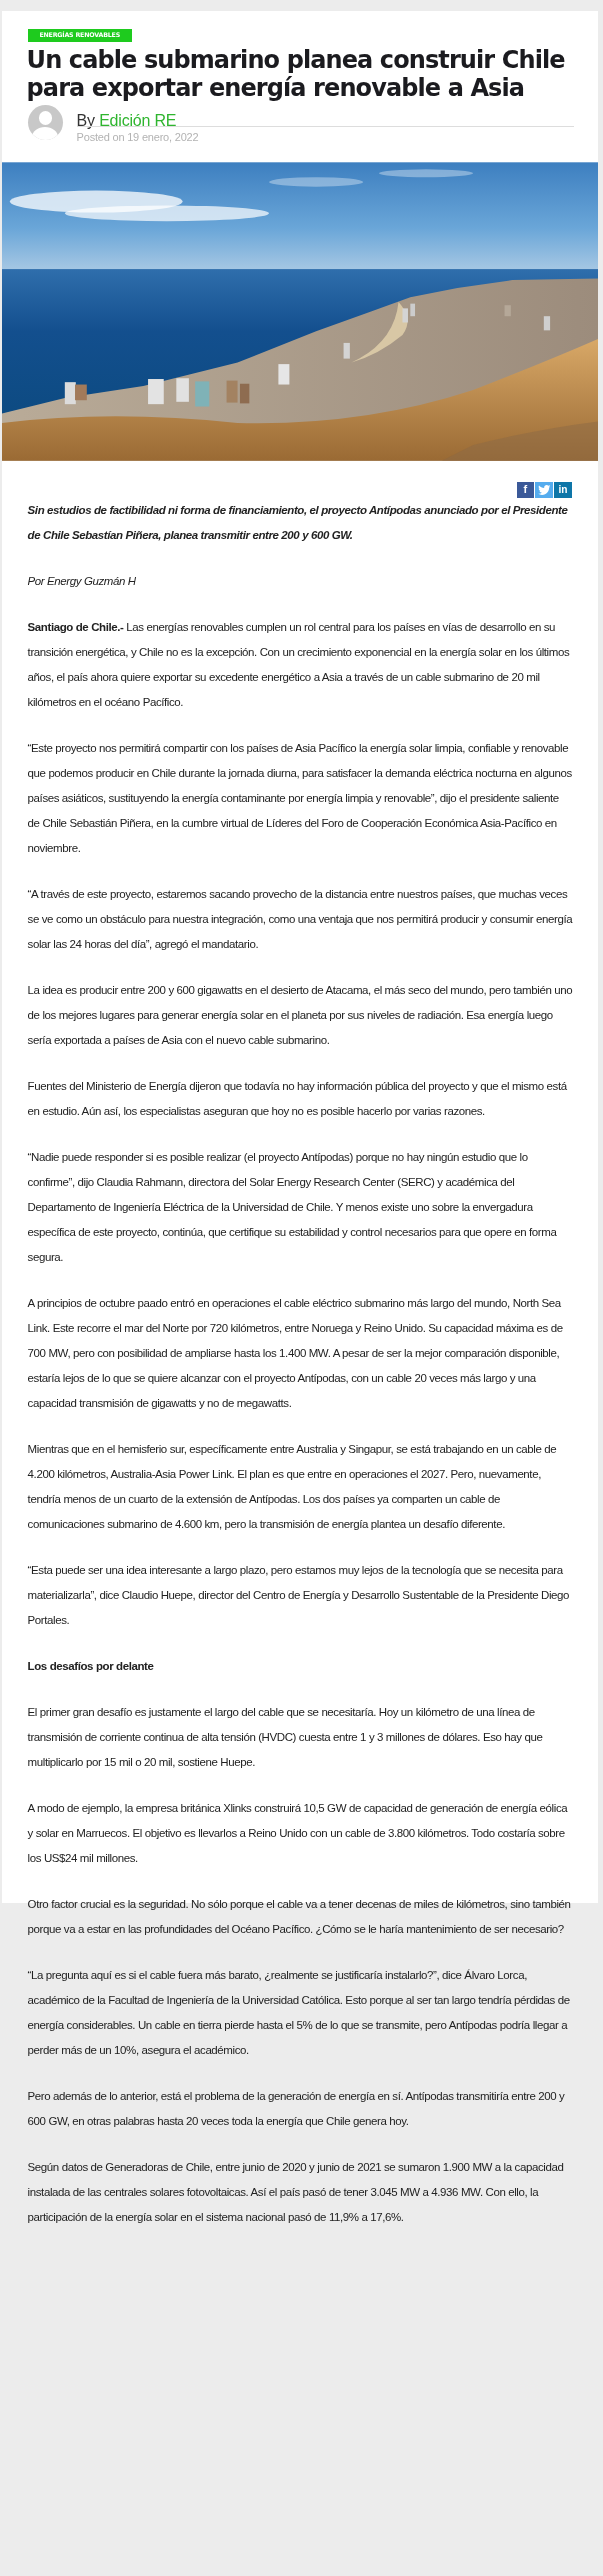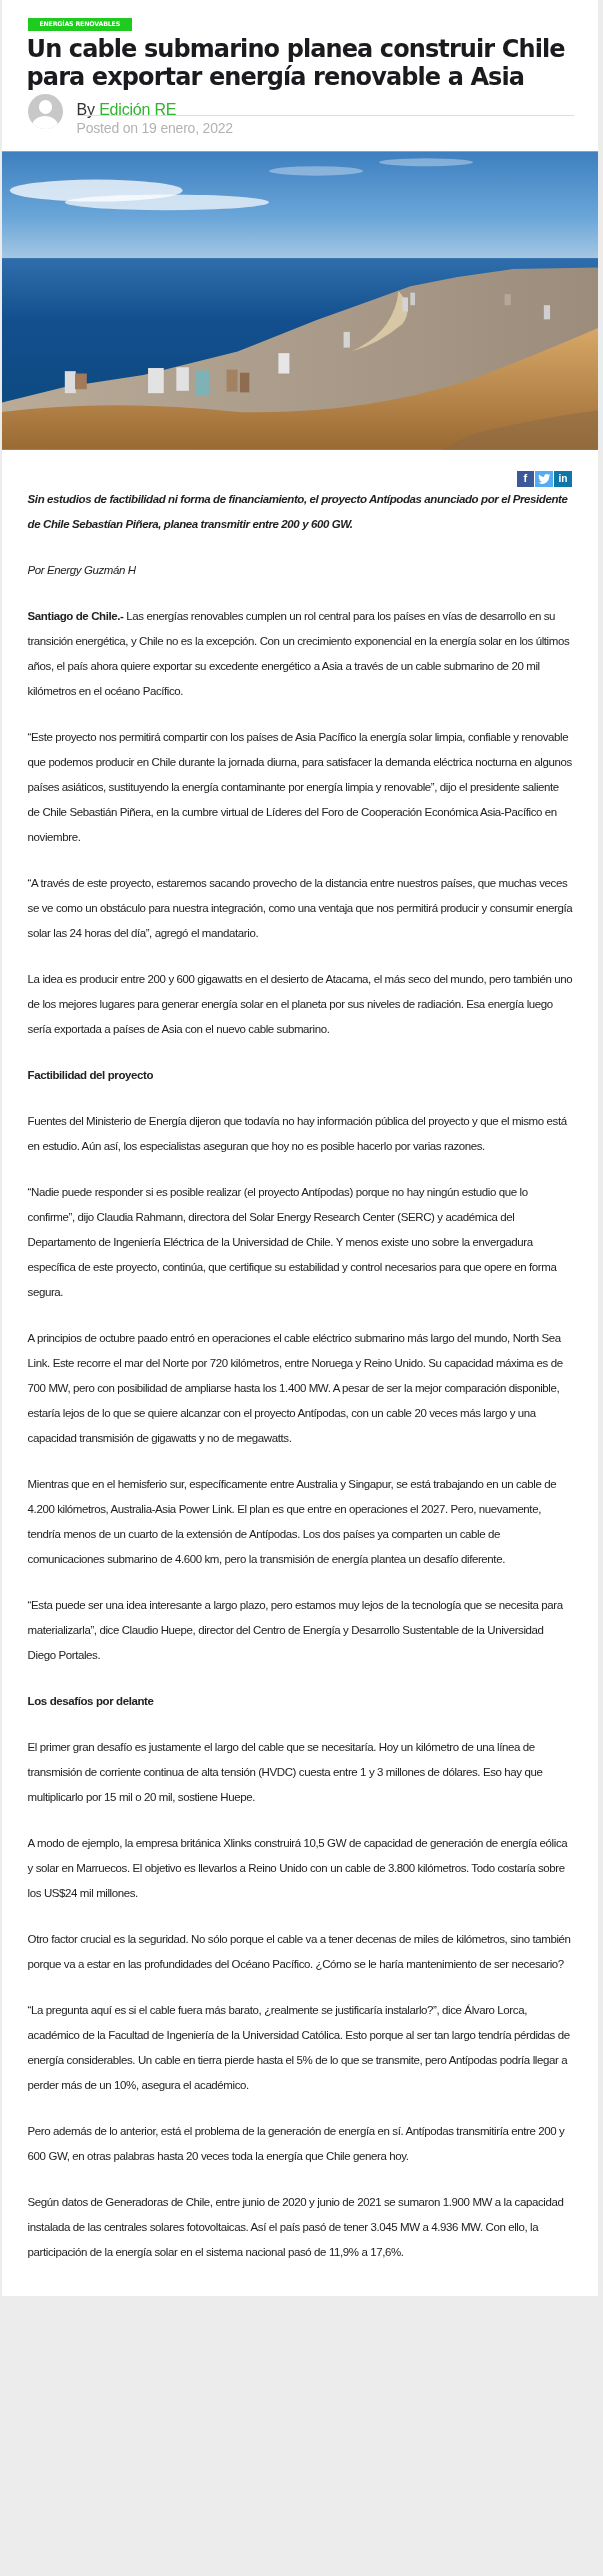--- a/index.html
+++ b/index.html
@@ -6,23 +6,23 @@
   body {
     width: 603px;
     height: 2576px;
     background: #ececec;
     font-family: "Liberation Sans", sans-serif;
     overflow: hidden;
   }
   .page {
     position: absolute;
     left: 1.6px;
-    top: 0;
+    top: 11px;
     width: 596px;
-    height: 2296px;
+    height: 1892px;
     background: #ffffff;
   }
   .category-badge {
     position: absolute;
     left: 26px;
     top: 18px;
     height: 12.6px;
     padding: 0 11.8px;
     background: #1ecb1e;
     color: #ffffff;
@@ -84,21 +84,21 @@
     left: 75px;
     top: 115px;
     width: 497px;
     height: 0.8px;
     background: #dddddd;
   }
   .posted {
     position: absolute;
     left: 75px;
     top: 120px;
-    font-size: 14px;
+    font-size: 11px;
     color: #b3b3b3;
     letter-spacing: -0.2px;
   }
   .hero-image {
     position: absolute;
     left: 0px;
     top: 151px;
     width: 596px;
     height: 299px;
     overflow: hidden;
@@ -222,26 +222,25 @@
     <a class="share-btn li">in</a>
   </div>
 
   <div class="article">
     <p class="lede">Sin estudios de factibilidad ni forma de financiamiento, el proyecto Antípodas anunciado por el Presidente de Chile Sebastían Piñera, planea transmitir entre 200 y 600 GW.</p>
     <p class="byline-text">Por Energy Guzmán H</p>
     <p><b>Santiago de Chile.-</b><span> Las energías renovables cumplen un rol central para los países en vías de desarrollo en su transición energética, y Chile no es la excepción. Con un crecimiento exponencial en la energía solar en los últimos años, el país ahora quiere exportar su excedente energético a Asia a través de un cable submarino de 20 mil kilómetros en el océano Pacífico.</span></p>
     <p>“Este proyecto nos permitirá compartir con los países de Asia Pacífico la energía solar limpia, confiable y renovable que podemos producir en Chile durante la jornada diurna, para satisfacer la demanda eléctrica nocturna en algunos países asiáticos, sustituyendo la energía contaminante por energía limpia y renovable”, dijo el presidente saliente de Chile Sebastián Piñera, en la cumbre virtual de Líderes del Foro de Cooperación Económica Asia-Pacífico en noviembre.</p>
     <p>“A través de este proyecto, estaremos sacando provecho de la distancia entre nuestros países, que muchas veces se ve como un obstáculo para nuestra integración, como una ventaja que nos permitirá producir y consumir energía solar las 24 horas del día”, agregó el mandatario.</p>
     <p>La idea es producir entre 200 y 600 gigawatts en el desierto de Atacama, el más seco del mundo, pero también uno de los mejores lugares para generar energía solar en el planeta por sus niveles de radiación. Esa energía luego sería exportada a países de Asia con el nuevo cable submarino.</p>
-    <h3>Factibilidad del proyecto</h3>
     <p>Fuentes del Ministerio de Energía dijeron que todavía no hay información pública del proyecto y que el mismo está en estudio. Aún así, los especialistas aseguran que hoy no es posible hacerlo por varias razones.</p>
     <p>“Nadie puede responder si es posible realizar (el proyecto Antípodas) porque no hay ningún estudio que lo confirme”, dijo Claudia Rahmann, directora del Solar Energy Research Center (SERC) y académica del Departamento de Ingeniería Eléctrica de la Universidad de Chile. Y menos existe uno sobre la envergadura específica de este proyecto, continúa, que certifique su estabilidad y control necesarios para que opere en forma segura.</p>
     <p>A principios de octubre paado entró en operaciones el cable eléctrico submarino más largo del mundo, North Sea Link. Este recorre el mar del Norte por 720 kilómetros, entre Noruega y Reino Unido. Su capacidad máxima es de 700 MW, pero con posibilidad de ampliarse hasta los 1.400 MW. A pesar de ser la mejor comparación disponible, estaría lejos de lo que se quiere alcanzar con el proyecto Antípodas, con un cable 20 veces más largo y una capacidad transmisión de gigawatts y no de megawatts.</p>
     <p>Mientras que en el hemisferio sur, específicamente entre Australia y Singapur, se está trabajando en un cable de 4.200 kilómetros, Australia-Asia Power Link. El plan es que entre en operaciones el 2027. Pero, nuevamente, tendría menos de un cuarto de la extensión de Antípodas. Los dos países ya comparten un cable de comunicaciones submarino de 4.600 km, pero la transmisión de energía plantea un desafío diferente.</p>
-    <p>“Esta puede ser una idea interesante a largo plazo, pero estamos muy lejos de la tecnología que se necesita para materializarla”, dice Claudio Huepe, director del Centro de Energía y Desarrollo Sustentable de la Universidad Diego Portales.</p>
+    <p>“Esta puede ser una idea interesante a largo plazo, pero estamos muy lejos de la tecnología que se necesita para materializarla”, dice Claudio Huepe, director del Centro de Energía y Desarrollo Sustentable de la Presidente Diego Portales.</p>
     <h3>Los desafíos por delante</h3>
     <p>El primer gran desafío es justamente el largo del cable que se necesitaría. Hoy un kilómetro de una línea de transmisión de corriente continua de alta tensión (HVDC) cuesta entre 1 y 3 millones de dólares. Eso hay que multiplicarlo por 15 mil o 20 mil, sostiene Huepe.</p>
     <p>A modo de ejemplo, la empresa británica Xlinks construirá 10,5 GW de capacidad de generación de energía eólica y solar en Marruecos. El objetivo es llevarlos a Reino Unido con un cable de 3.800 kilómetros. Todo costaría sobre los US$24 mil millones.</p>
     <p>Otro factor crucial es la seguridad. No sólo porque el cable va a tener decenas de miles de kilómetros, sino también porque va a estar en las profundidades del Océano Pacífico. ¿Cómo se le haría mantenimiento de ser necesario?</p>
     <p>“La pregunta aquí es si el cable fuera más barato, ¿realmente se justificaría instalarlo?”, dice Álvaro Lorca, académico de la Facultad de Ingeniería de la Universidad Católica. Esto porque al ser tan largo tendría pérdidas de energía considerables. Un cable en tierra pierde hasta el 5% de lo que se transmite, pero Antípodas podría llegar a perder más de un 10%, asegura el académico.</p>
     <p>Pero además de lo anterior, está el problema de la generación de energía en sí. Antípodas transmitiría entre 200 y 600 GW, en otras palabras hasta 20 veces toda la energía que Chile genera hoy.</p>
     <p>Según datos de Generadoras de Chile, entre junio de 2020 y junio de 2021 se sumaron 1.900 MW a la capacidad instalada de las centrales solares fotovoltaicas. Así el país pasó de tener 3.045 MW a 4.936 MW. Con ello, la participación de la energía solar en el sistema nacional pasó de 11,9% a 17,6%.</p>
 
   </div>
 </div>

